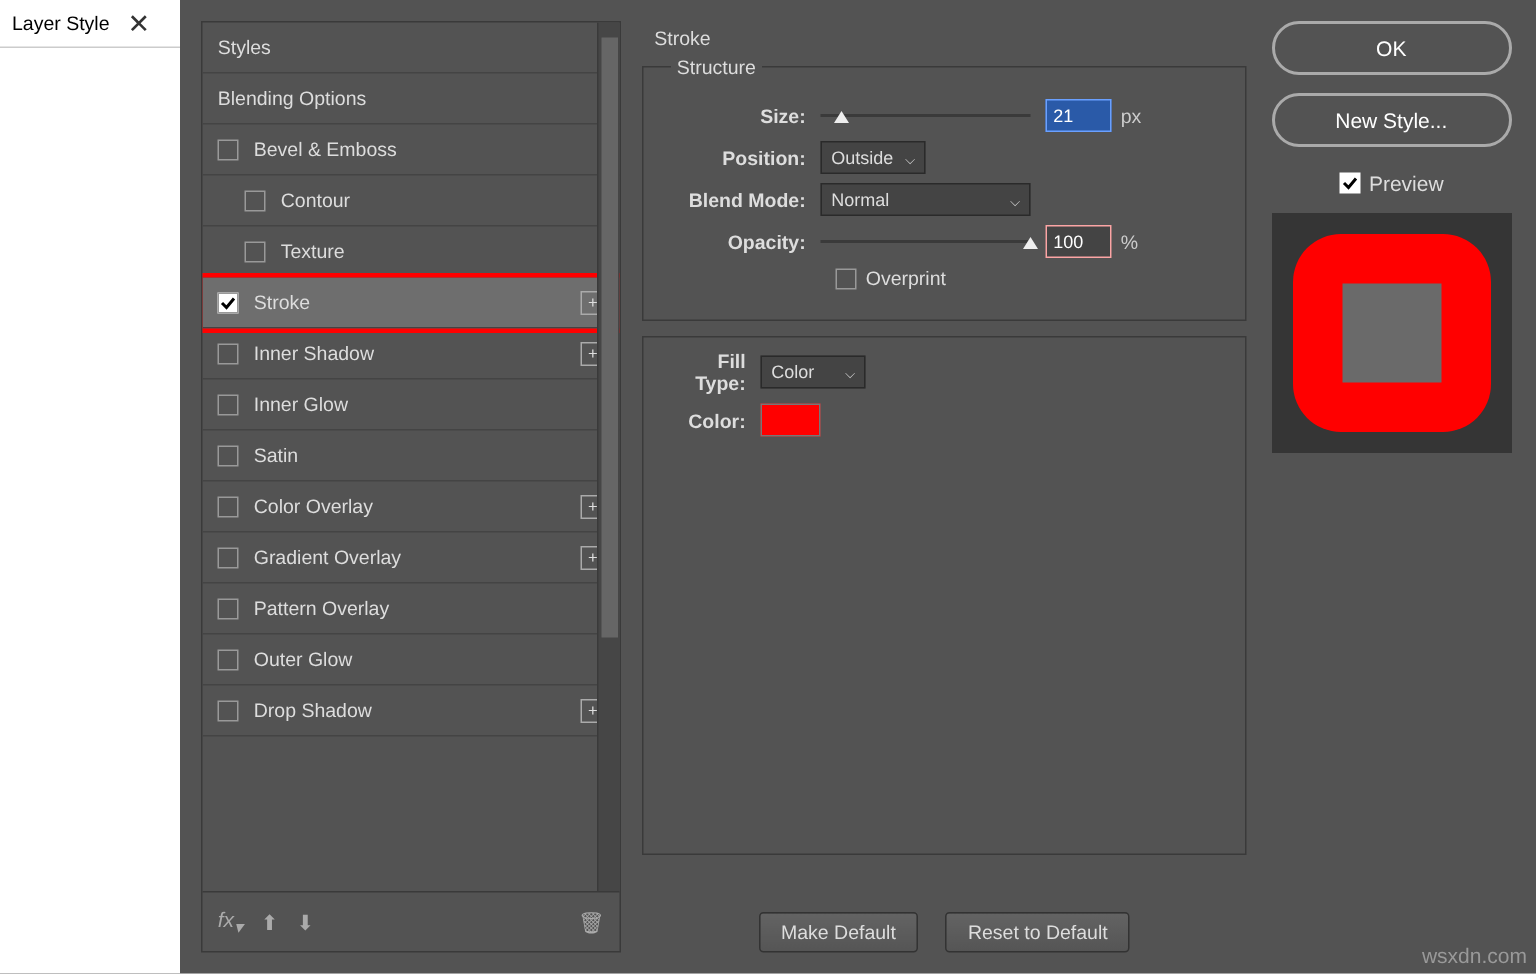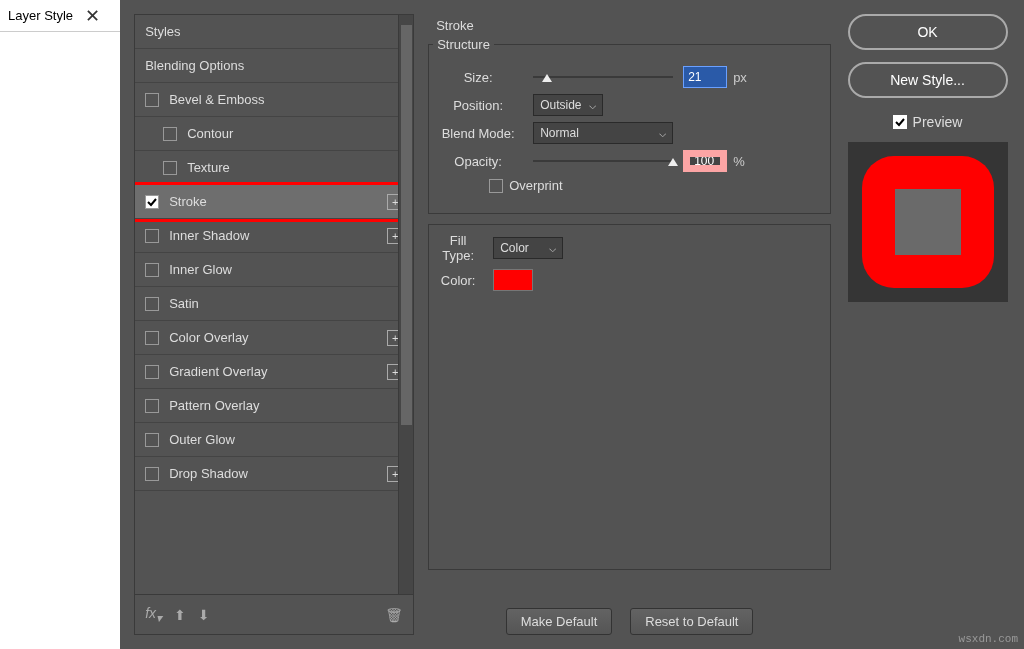--- a/index.html
+++ b/index.html
@@ -19,47 +19,47 @@
 .style-row .add-btn { margin-left: auto; width: 16px; height: 16px; border: 1px solid #aaa; display: flex; align-items: center; justify-content: center; font-size: 11px; color: #ddd; }
 .style-row.selected { background: #6e6e6e; outline: 3px solid #ff0000; }
 .left-scrollbar { position: absolute; right: -1px; top: 0; bottom: 0; width: 16px; background: #464646; border-left: 1px solid #3a3a3a; }
 .left-scrollbar .thumb { position: absolute; top: 10px; left: 2px; right: 2px; height: 400px; background: #666; }
 .left-footer { height: 40px; display: flex; align-items: center; padding: 0 10px; gap: 12px; border-top: 1px solid #3a3a3a; justify-content: center; }
 .left-footer .ic { color: #aaa; font-size: 14px; cursor: pointer; }
 .left-footer .trash { margin-left: auto; }
 
 .mid-panel { flex: 1; display: flex; flex-direction: column; }
 .section-title { color: #ddd; font-size: 13px; padding: 4px 8px; }
-fieldset { border: 1px solid #3a3a3a; padding: 8px 14px 14px 4px; margin-bottom: 10px; }
+fieldset { border: 1px solid #3a3a3a; padding: 8px 14px 14px 18px; margin-bottom: 10px; }
 legend { color: #ddd; font-size: 13px; padding: 0 4px; }
 .frow { display: flex; align-items: center; margin: 6px 0; font-size: 13px; color: #ddd; }
-.flabel { width: 100px; text-align: center; padding-right: 10px; }
+.flabel { width: 100px; text-align: right; padding-right: 10px; font-weight: bold; }
 .slider { width: 140px; height: 14px; position: relative; margin-right: 10px; }
 .slider .track { position: absolute; top: 6px; left: 0; right: 0; height: 2px; background: #3a3a3a; }
 .slider .thumb { position: absolute; top: 2px; width: 12px; height: 12px; transform: translateX(-50%); }
 .slider .thumb svg { width: 12px; height: 12px; }
-.numbox { width: 44px; height: 22px; background: #444; border: 7px solid #fca5a5; color: #fff; font-size: 12px; padding: 0 4px; }
+.numbox { width: 44px; height: 22px; background: #444; border: 1px solid #fca5a5; color: #fff; font-size: 12px; padding: 0 4px; }
 .numbox.selected { background: #2a5aa8; border: 1px solid #6aa0ff; }
 .unit { margin-left: 6px; color: #ccc; }
 .dropdown { height: 22px; background: #444; border: 1px solid #2a2a2a; color: #ddd; font-size: 12px; padding: 0 20px 0 6px; display: inline-flex; align-items: center; position: relative; }
 .dropdown .arrow { position: absolute; right: 6px; top: 6px; font-size: 9px; color: #ccc; }
 .smallchk { width: 14px; height: 14px; border: 1px solid #999; background: #535353; margin-right: 6px; }
 .color-swatch { width: 40px; height: 22px; border: 1px solid #777; }
 .btn-row { display: flex; gap: 18px; justify-content: center; margin-top: 28px; }
 .gbtn { padding: 5px 14px; background: linear-gradient(#636363, #555); border: 1px solid #333; border-radius: 3px; color: #ddd; font-size: 13px; cursor: pointer; }
 
 .right-panel { width: 165px; display: flex; flex-direction: column; gap: 12px; align-items: center; }
 .pill-btn { width: 160px; height: 36px; border: 2px solid #aaa; border-radius: 18px; background: transparent; color: #fff; font-size: 14px; display: flex; align-items: center; justify-content: center; cursor: pointer; }
 .preview-row { display: flex; align-items: center; gap: 6px; color: #ddd; font-size: 14px; margin-top: 4px; }
 .preview-row .chk { width: 14px; height: 14px; background: #fff; display: inline-flex; align-items: center; justify-content: center; }
 .preview-box { width: 160px; height: 160px; background: #353535; display: flex; align-items: center; justify-content: center; }
 .preview-stroke { width: 132px; height: 132px; background: #ff0000; border-radius: 32px; display: flex; align-items: center; justify-content: center; }
 .preview-inner { width: 66px; height: 66px; background: #6a6a6a; }
 
-.watermark { position: absolute; right: 6px; bottom: 4px; font-size: 11px; color: #999; font-family: Liberation Mono, monospace; }
+.watermark { position: absolute; right: 6px; bottom: 4px; font-size: 14px; color: #999; }
 </style>
 </head>
 <body>
 
 <div class="window">
   <div class="titlebar">
     <span class="titlebar-title">Layer Style</span>
     <span class="titlebar-close">✕</span>
   </div>
   <div class="content">
@@ -176,21 +176,21 @@
           <span class="flabel">Opacity:</span>
           <div class="slider">
             <div class="track"></div>
             <div class="thumb" style="left:100%"><svg viewBox="0 0 12 12">
                   <polygon points="6,2 11,10 1,10" fill="#eee"></polygon>
                 </svg></div>
           </div>
           <input class="numbox" readonly="" value="100" style="">
           <span class="unit">%</span>
         </div>
-        <div class="frow" style="margin-left:56px">
+        <div class="frow" style="margin-left:110px">
           <span class="smallchk"></span>
           <span>Overprint</span>
         </div>
       </fieldset>
 
       <fieldset style="flex:1">
         <div class="frow" style="margin-top:0">
           <span class="flabel" style="width:60px">Fill Type:</span>
           <div class="dropdown" style="width:70px">
             <span>Color</span>

